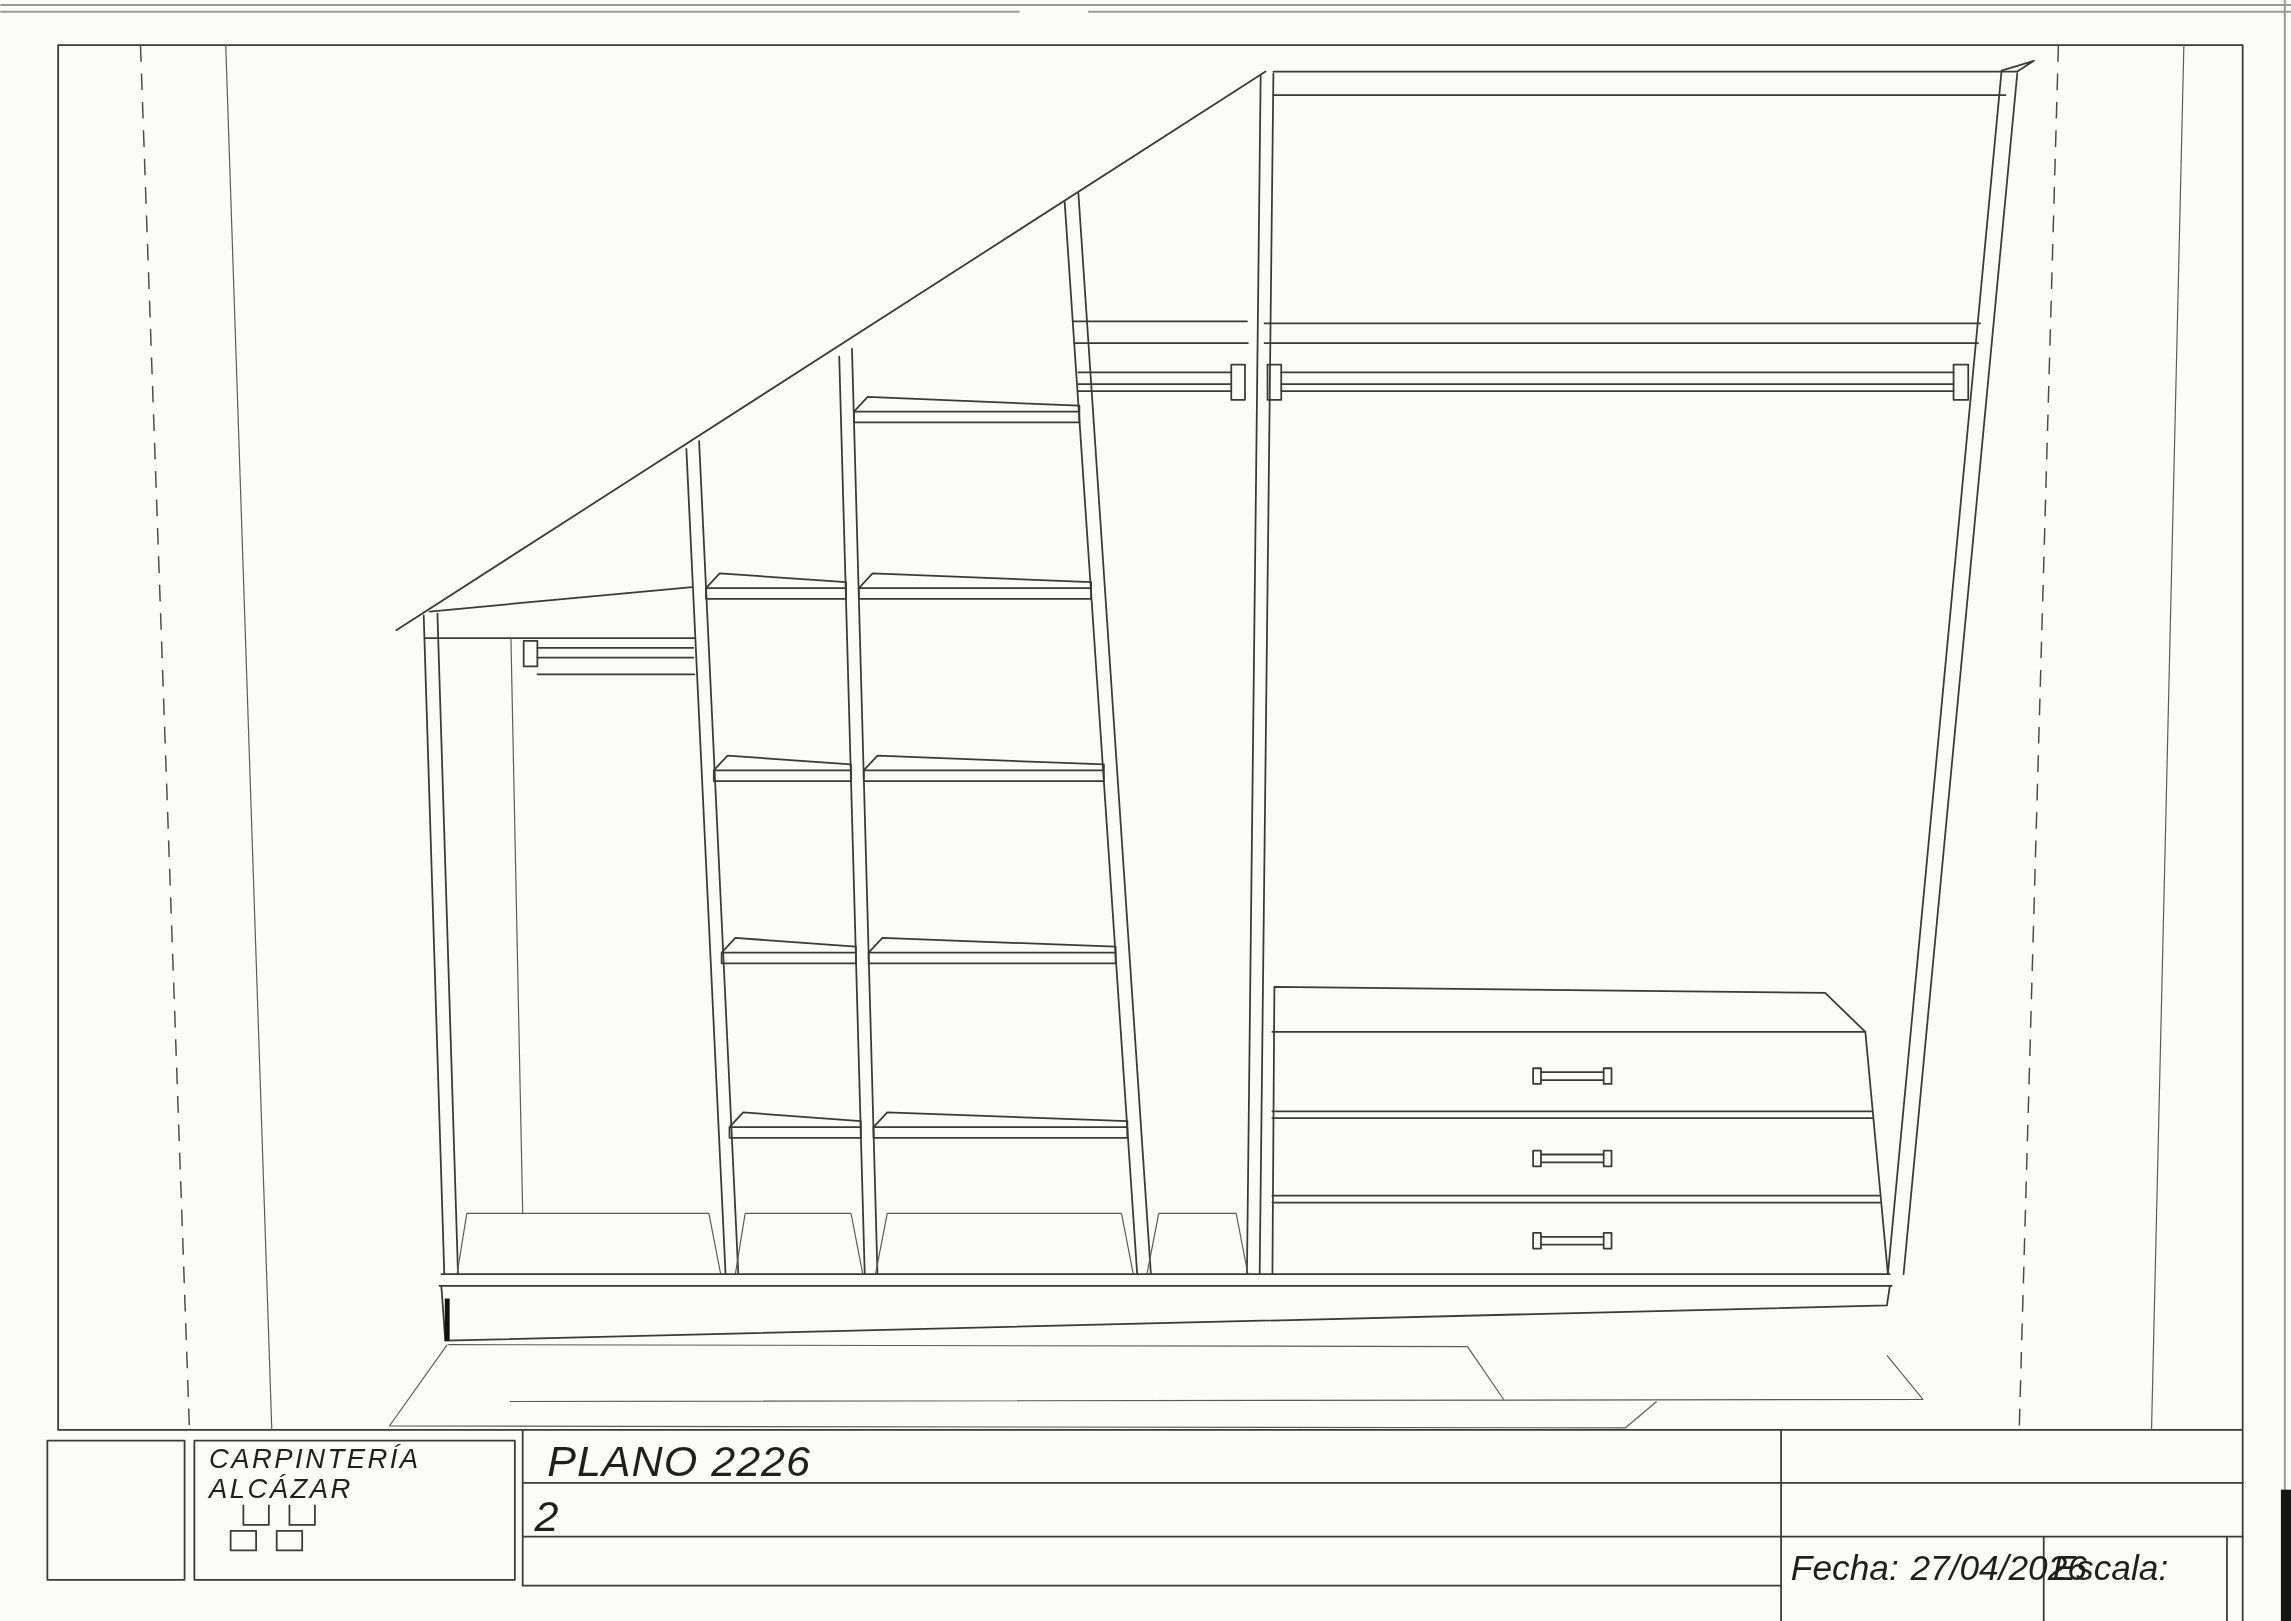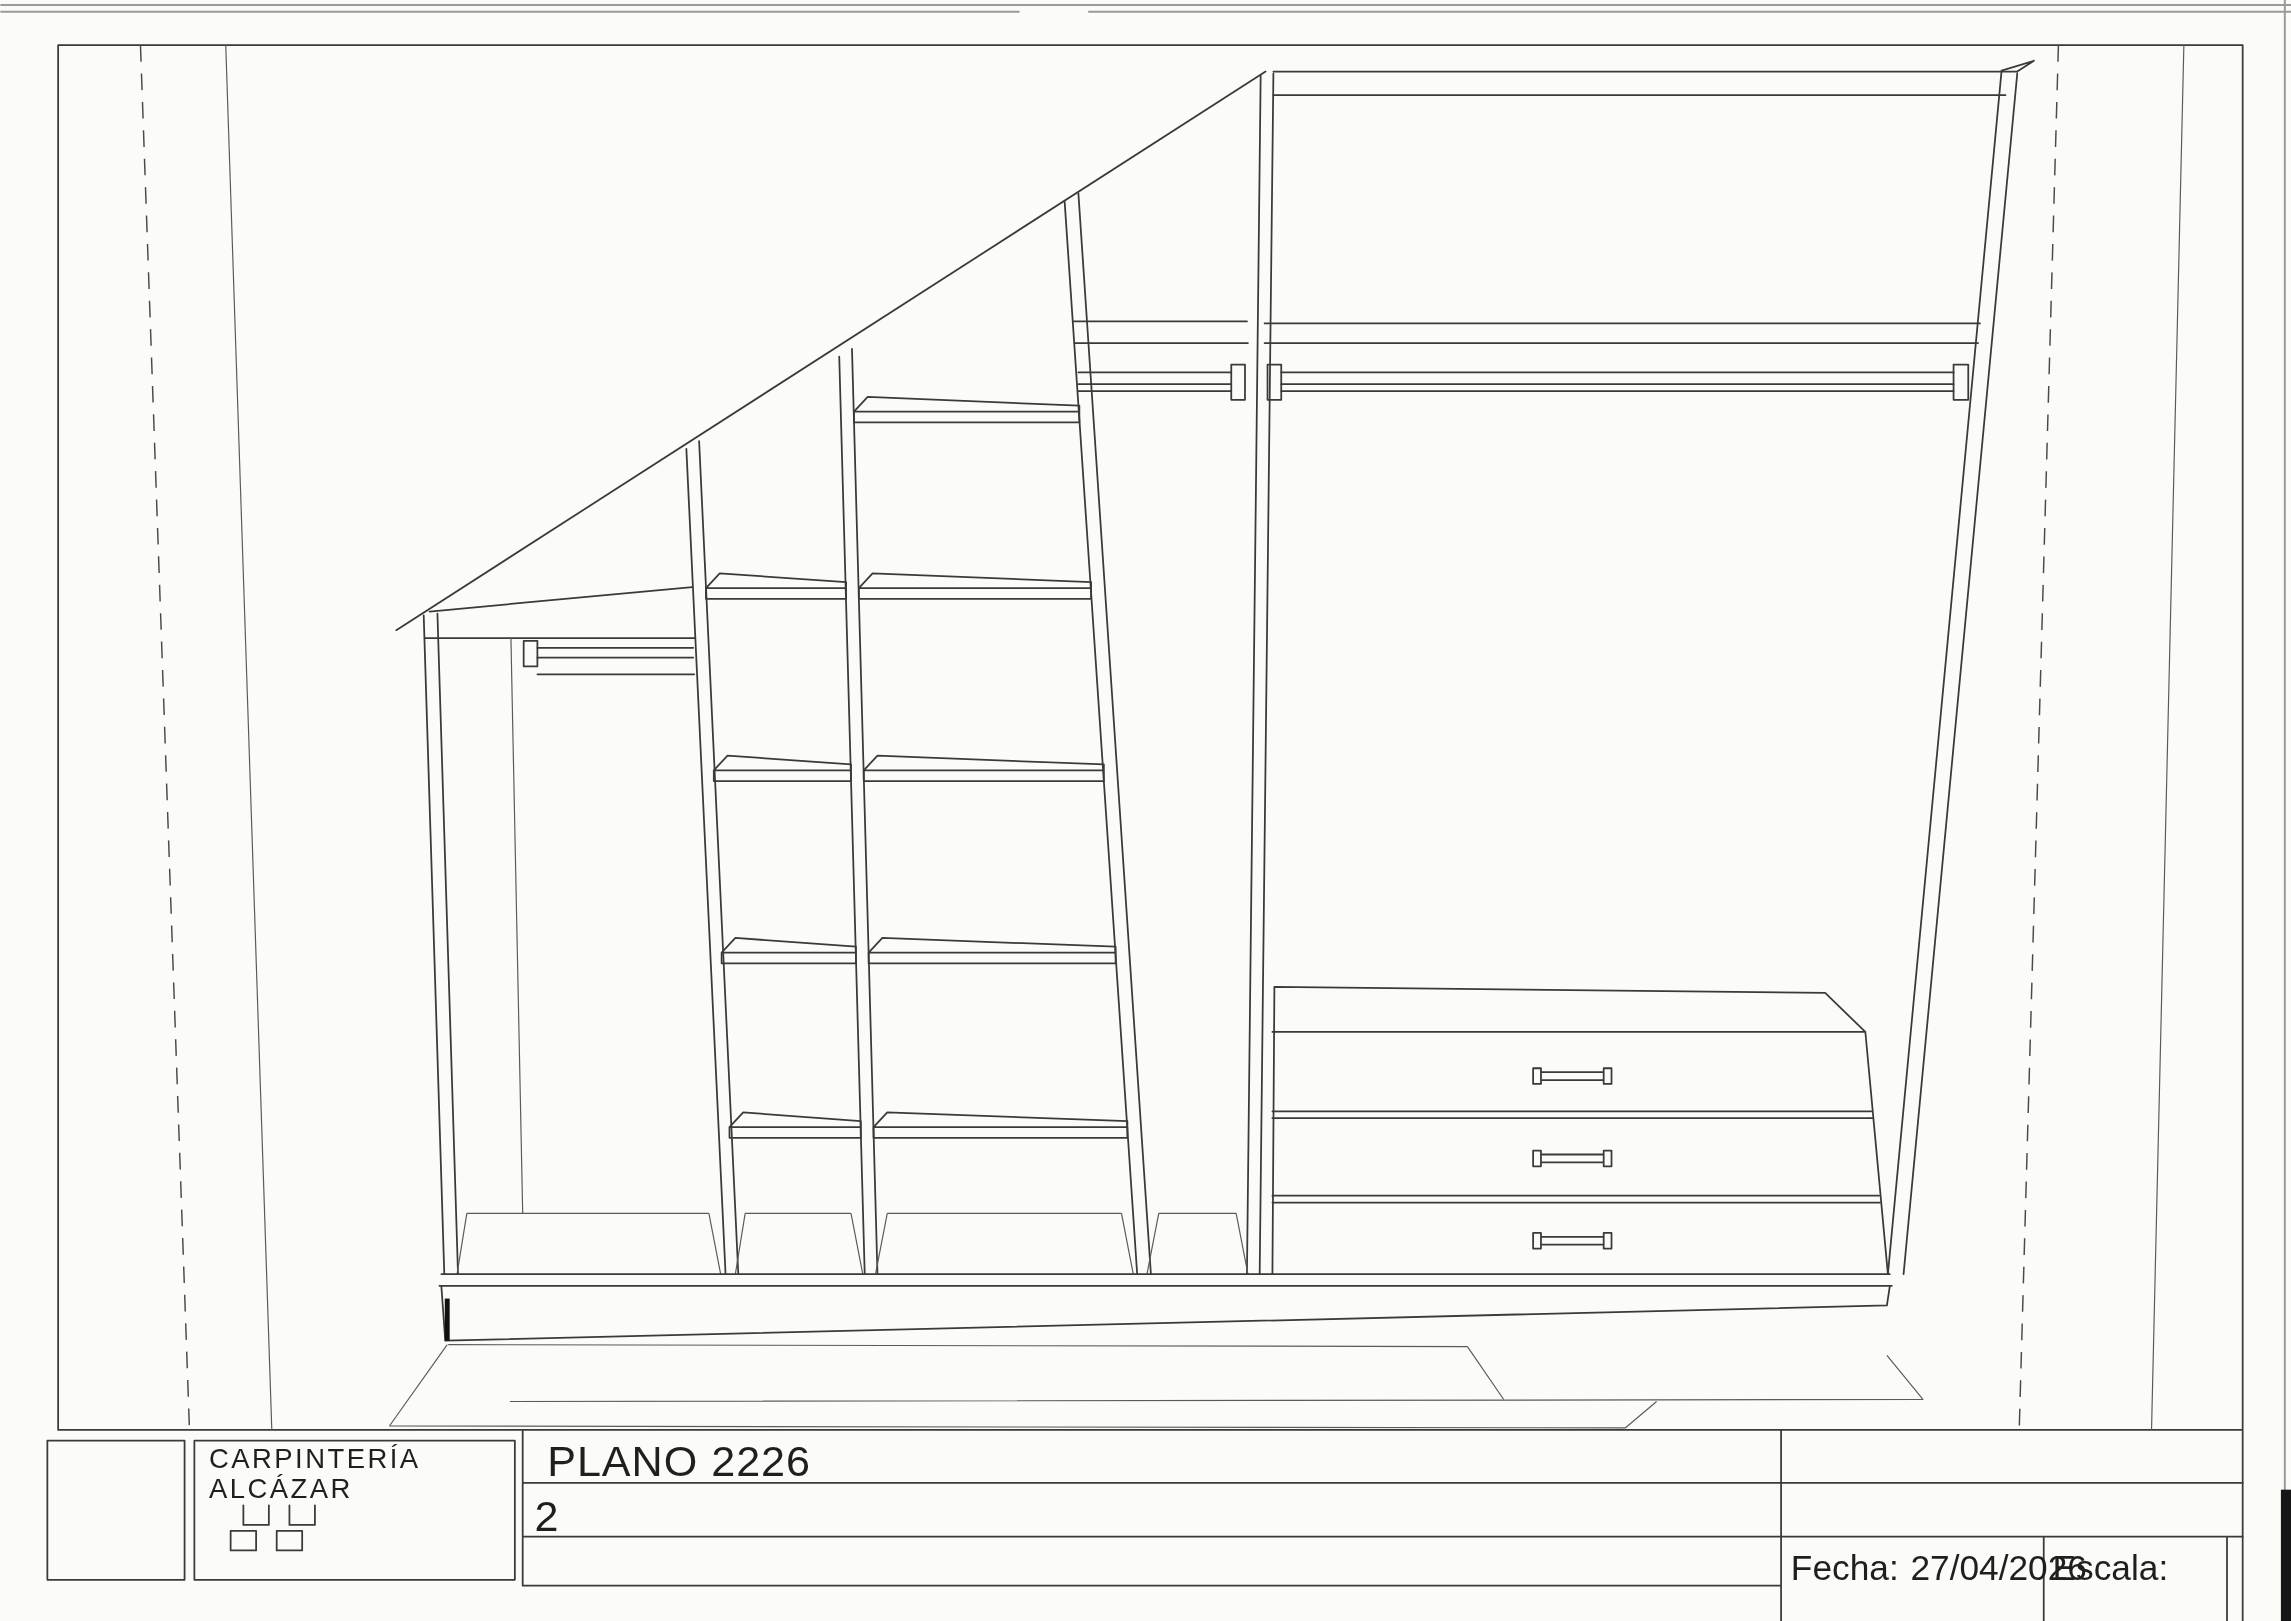--- a/index.html
+++ b/index.html
@@ -2,20 +2,21 @@
 <html><head>
 <meta charset="utf-8">
 <style>
   html,body{margin:0;padding:0;background:#e8e8e6;}
   .sheet{
     position:relative;
     width:2292px;height:1621px;
     background:#fbfbf8;
     font-family:"Liberation Sans",sans-serif;
     overflow:hidden;
+    font-style:italic;
   }
   svg{position:absolute;inset:0;}
   .ln{stroke:#3a3a3a;stroke-width:1.8;fill:none;stroke-linecap:round;stroke-linejoin:round;}
   .lt{stroke:#5a5a5a;stroke-width:1.2;fill:none;}
   .dash{stroke:#4a4a4a;stroke-width:1.5;fill:none;stroke-dasharray:17 12;}
   .edge{stroke:#9a9a98;stroke-width:2;fill:none;}
   .blk{stroke:#111;stroke-width:5;fill:none;}
   .t{fill:#1f1f1f;font-family:"Liberation Sans",sans-serif;}
   .t-company{font-size:28px;letter-spacing:2.5px;}
   .t-plan{font-size:44px;letter-spacing:1px;}

